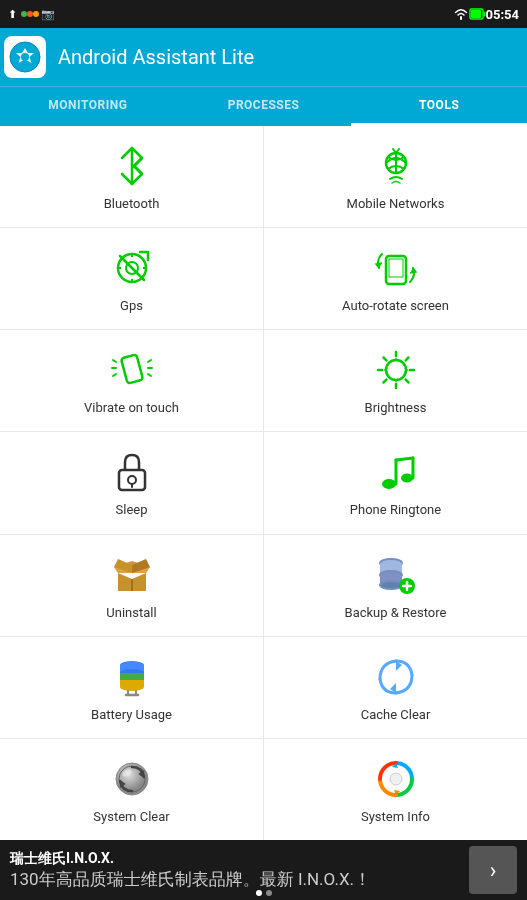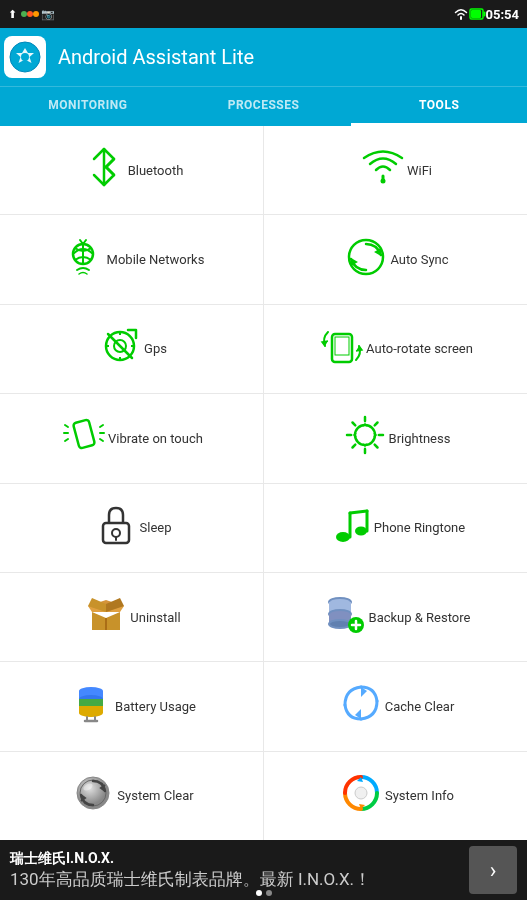--- a/index.html
+++ b/index.html
@@ -74,21 +74,21 @@
       overflow-y: auto;
       background: #e8e8e8;
       display: grid;
       grid-template-columns: 1fr 1fr;
       gap: 1px;
     }
 
     .grid-item {
       background: white;
       display: flex;
-      flex-direction: row;
+      flex-direction: column;
       align-items: center;
       justify-content: center;
       padding: 8px 8px;
       cursor: pointer;
       min-height: 78px;
     }
 
     .grid-icon {
       width: 48px;
       height: 48px;
@@ -202,62 +202,38 @@
         <path d="M18 4 L18 40 L28 30 L20 22 L28 14 Z" stroke="#00cc00" stroke-width="2.5" fill="none" stroke-linejoin="round"></path>
         <path d="M18 40 L8 30" stroke="#00cc00" stroke-width="2.5" fill="none" stroke-linecap="round"></path>
         <path d="M18 4 L8 14" stroke="#00cc00" stroke-width="2.5" fill="none" stroke-linecap="round"></path>
         <path d="M20 22 L28 30" stroke="#00cc00" stroke-width="2.5" fill="none" stroke-linecap="round"></path>
         <path d="M20 22 L28 14" stroke="#00cc00" stroke-width="2.5" fill="none" stroke-linecap="round"></path>
       </svg>
     </div>
     <span class="grid-label">Bluetooth</span>
   </div>
 
-  <div class="grid-item">
-    <div class="grid-icon">
-      <svg width="42" height="38" viewBox="0 0 42 38">
-        <path d="M21 28 L21 32" stroke="#00cc00" stroke-width="3" stroke-linecap="round"></path>
-        <circle cx="21" cy="33" r="2.5" fill="#00cc00"></circle>
-        <path d="M14 22 Q21 15 28 22" stroke="#00cc00" stroke-width="2.5" fill="none" stroke-linecap="round"></path>
-        <path d="M8 16 Q21 5 34 16" stroke="#00cc00" stroke-width="2.5" fill="none" stroke-linecap="round"></path>
-        <path d="M2 10 Q21 -3 40 10" stroke="#00cc00" stroke-width="2.5" fill="none" stroke-linecap="round"></path>
-      </svg>
-    </div>
-    <span class="grid-label">WiFi</span>
-  </div>
 
   <div class="grid-item">
     <div class="grid-icon">
       <svg width="42" height="42" viewBox="0 0 42 42">
         <circle cx="21" cy="18" r="10" stroke="#00cc00" stroke-width="2.5" fill="none"></circle>
         <path d="M11 18 Q21 8 31 18" stroke="#00cc00" stroke-width="2" fill="none"></path>
         <path d="M21 8 L21 28" stroke="#00cc00" stroke-width="2" fill="none"></path>
         <path d="M13 12 Q21 18 29 12" stroke="#00cc00" stroke-width="2" fill="none"></path>
         <path d="M13 24 Q21 18 29 24" stroke="#00cc00" stroke-width="2" fill="none"></path>
 
         <path d="M15 34 Q21 30 27 34" stroke="#00cc00" stroke-width="2" fill="none" stroke-linecap="round"></path>
         <path d="M17 38 Q21 35 25 38" stroke="#00cc00" stroke-width="1.5" fill="none" stroke-linecap="round"></path>
         <path d="M21 8 L18 4 M21 8 L24 4" stroke="#00cc00" stroke-width="2" fill="none" stroke-linecap="round"></path>
       </svg>
     </div>
     <span class="grid-label">Mobile Networks</span>
   </div>
 
-  <div class="grid-item">
-    <div class="grid-icon">
-      <svg width="42" height="42" viewBox="0 0 42 42">
-        <circle cx="21" cy="21" r="17" stroke="#00cc00" stroke-width="2.5" fill="none"></circle>
-        <path d="M21 8 Q32 8 36 19" stroke="#00cc00" stroke-width="2.5" fill="none" stroke-linecap="round"></path>
-        <path d="M36 19 L31 16 L36 13" stroke="#00cc00" stroke-width="2" fill="#00cc00"></path>
-        <path d="M21 34 Q10 34 6 23" stroke="#00cc00" stroke-width="2.5" fill="none" stroke-linecap="round"></path>
-        <path d="M6 23 L11 26 L6 29" stroke="#00cc00" stroke-width="2" fill="#00cc00"></path>
-      </svg>
-    </div>
-    <span class="grid-label">Auto Sync</span>
-  </div>
 
   <div class="grid-item">
     <div class="grid-icon">
       <svg width="42" height="42" viewBox="0 0 42 42">
         <circle cx="21" cy="21" r="14" stroke="#00cc00" stroke-width="2.5" fill="none"></circle>
         <circle cx="21" cy="21" r="6" stroke="#00cc00" stroke-width="2" fill="none"></circle>
 
         <line x1="9" y1="9" x2="33" y2="33" stroke="#00cc00" stroke-width="2.5" stroke-linecap="round"></line>
         <path d="M29 5 L37 5 L37 13" stroke="#00cc00" stroke-width="2.5" fill="none" stroke-linecap="round" stroke-linejoin="round"></path>
         <line x1="21" y1="7" x2="21" y2="10" stroke="#00cc00" stroke-width="2"></line>

